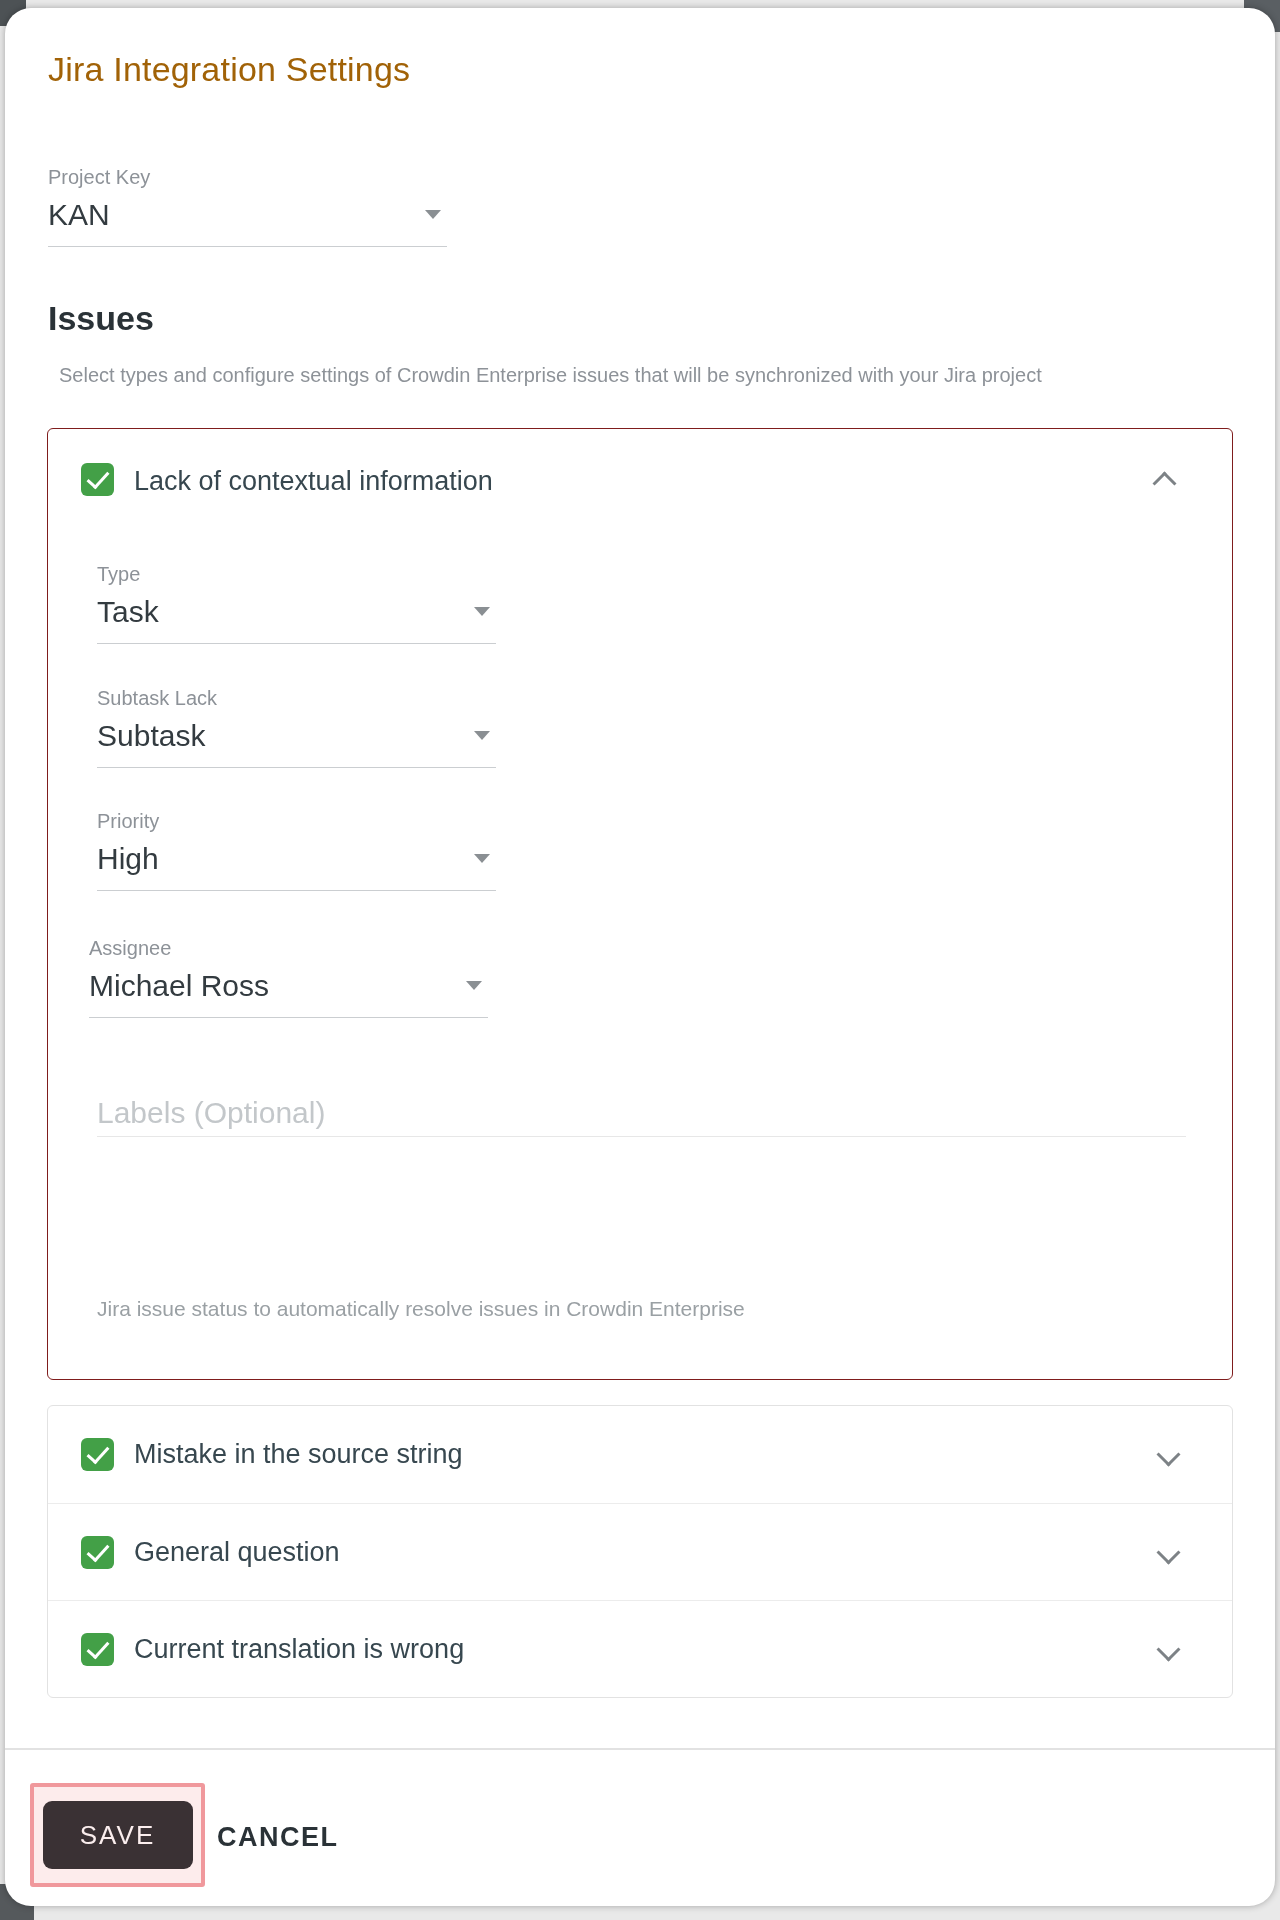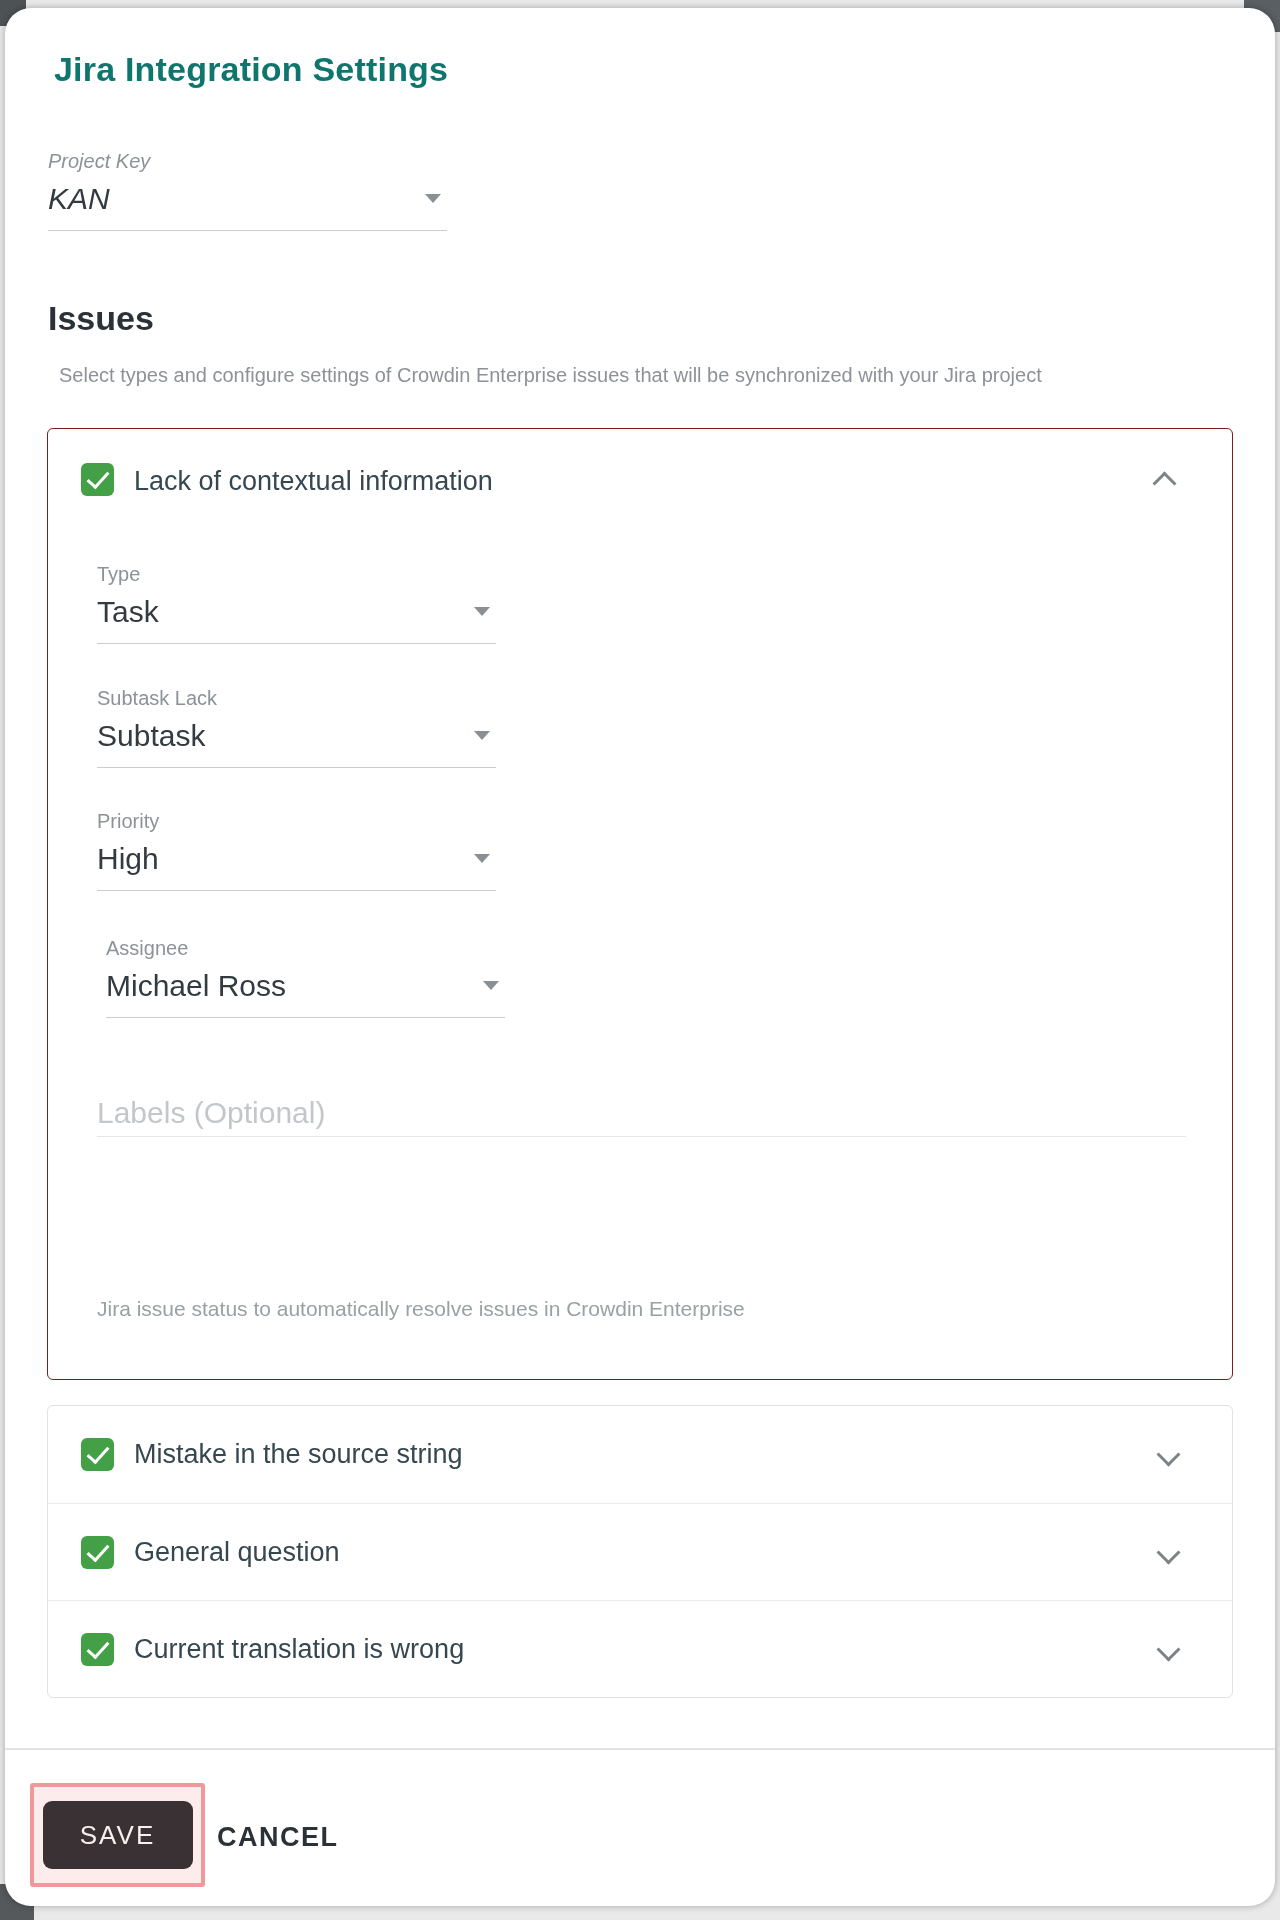--- a/index.html
+++ b/index.html
@@ -9,33 +9,33 @@
 
   
   .corner { position:absolute; background:#53585b; }
   .corner.tl { left:-14px; top:-14px; width:40px; height:40px; border-radius:12px; background:#4d5255; }
   .corner.tr { right:-10px; top:-12px; width:46px; height:44px; border-radius:8px; background:#5a5f63; }
   .corner.bl { left:-12px; bottom:-16px; width:46px; height:52px; border-radius:8px; background:#55595c; }
 
   .modal { position:absolute; left:5px; top:8px; width:1270px; height:1898px;
            background:#ffffff; border-radius:26px; box-shadow:0 0 7px rgba(0,0,0,.30); }
 
-  .dialog-title { position:absolute; left:49px; top:38px; font-size:34px; line-height:46px;
-                  font-weight:700; color:#0f766e; letter-spacing:.2px; }
+  .dialog-title { position:absolute; left:43px; top:38px; font-size:34px; line-height:46px;
+                  font-weight:400; color:#a16207; letter-spacing:.2px; }
 
   
   .sel-field { position:absolute; width:399px; }
   .f-label { font-size:20px; line-height:26px; color:#8d9298; }
   .f-value-wrap { position:relative; padding:6px 0 12px 0; border-bottom:1.5px solid #cbced1; }
   .f-value { font-size:30px; line-height:38px; color:#333b40; }
   .select-arrow { position:absolute; right:6px; top:20px; width:0; height:0;
                   border-left:8px solid transparent; border-right:8px solid transparent;
                   border-top:9px solid #8a8f93; }
 
-  .project-key { left:43px; top:140px;font-style:italic; }
+  .project-key { left:43px; top:156px; }
 
   .issues-heading { position:absolute; left:43px; top:288px; font-size:34px; line-height:44px;
                     font-weight:700; color:#2a3237; }
   .issues-desc { position:absolute; left:54px; top:352px; width:1180px;
                  font-size:20px; line-height:30px; color:#8d9298; }
 
   .card { position:absolute; left:42px; width:1186px; background:#fff;
           border:1px solid #7f1d1d; border-radius:6px; }
   .card.expanded { top:420px; height:952px; }
 
@@ -45,21 +45,21 @@
 
   .card-head-checkbox { position:absolute; left:33px; top:34px; }
   .card-head-title { position:absolute; left:86px; top:36px; font-size:27px; line-height:32px; color:#37474f; }
 
   .chev { width:17px; height:17px; border:solid #7d8286; border-width:0 3px 3px 0; }
   .chev.up { transform:rotate(-135deg); }
   .chev.down { transform:rotate(45deg); }
   .card-head-chevron { position:absolute; left:1108px; top:46px; }
 
   .fld-0 { left:49px; top:132px; } .fld-1 { left:49px; top:256px; }
-  .fld-2 { left:49px; top:379px; } .fld-3 { left:58px; top:506px; }
+  .fld-2 { left:49px; top:379px; } .fld-3 { left:41px; top:506px; }
 
   .labels-input-wrap { position:absolute; left:49px; top:668px; width:1089px; }
   .labels-input { width:100%; border:none; outline:none; font-family:inherit;
                   font-size:30px; line-height:40px; height:40px; color:#333b40;
                   padding:0 0 8px 0; border-bottom:1.5px solid #e7e7e7; background:transparent; }
   .labels-input::placeholder { color:#c3c7ca; opacity:1; }
 
   .status-field { left:49px; top:768px; }
   .status-helper { position:absolute; left:49px; top:866px; font-size:21px; line-height:28px; color:#9aa0a4; }
 

